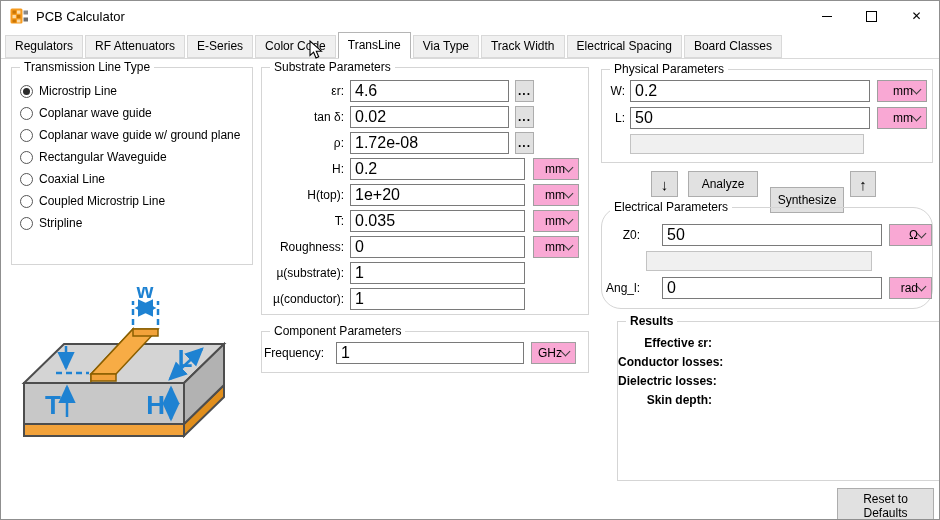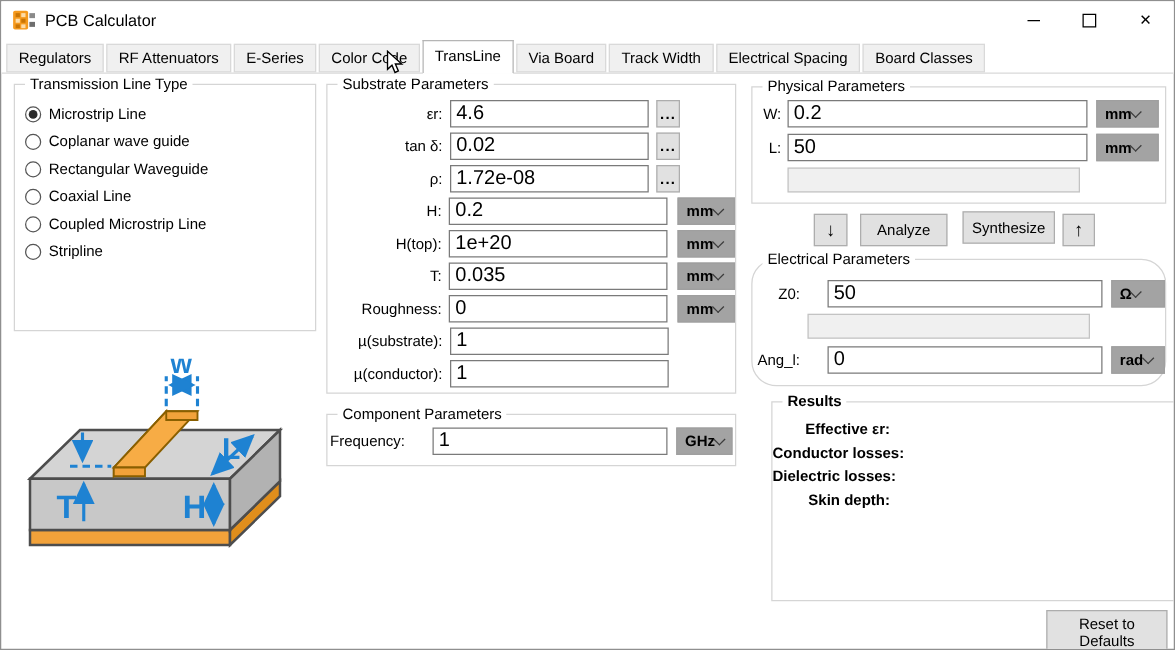--- a/index.html
+++ b/index.html
@@ -35,22 +35,22 @@
   
   .groupbox{position:absolute; border:1px solid #d5d5d5; box-sizing:border-box;}
   .gb-title{position:absolute; top:-8px; left:8px; background:#fff; padding:0 4px; font-size:12px; white-space:nowrap;}
   
   .tb{
     box-sizing:border-box; height:22px; border:1px solid #7a7a7a; background:#fff;
     padding:0 4px; font-family:"Liberation Sans",sans-serif; font-size:16px; color:#000;
   }
   .tb:disabled{background:#f0f0f0; border:1px solid #c3c3c3;}
   .unit{
-    box-sizing:border-box; height:22px; background:#a3a3a3; border:1px solid #9f9f9f;
-    display:flex; align-items:center; justify-content:flex-start; padding:0 6px; cursor:default;font-weight:bold;
+    box-sizing:border-box; height:22px; background:#f9a8d4; border:1px solid #9f9f9f;
+    display:flex; align-items:center; justify-content:flex-end; padding:0 6px; cursor:default;
   }
   .chev{width:6px;height:6px;border-right:1.5px solid #3c3c3c;border-bottom:1.5px solid #3c3c3c;transform:rotate(45deg);margin-top:-3px;flex:0 0 auto;}
   .btn{
     box-sizing:border-box; background:#e1e1e1; border:1px solid #adadad;
     display:flex; align-items:center; justify-content:center;
     font-family:"Liberation Sans",sans-serif; font-size:12px; cursor:default;
   }
   .dots{width:19px; height:22px; margin-left:6px; font-weight:bold; letter-spacing:1px; align-items:flex-end; padding-bottom:3px;}
   
   .radio-list{padding-top:12px;}
@@ -63,21 +63,21 @@
     content:""; position:absolute; left:2px; top:2px; width:7px; height:7px;
     border-radius:50%; background:#2b2b2b;
   }
   
   .srow{display:flex; align-items:center; margin:0 0 4px 4px;}
   .srow.first{margin-top:12px;}
   .slabel{width:78px; text-align:right; margin-right:6px; white-space:nowrap;}
   .w159{width:159px;} .w175{width:175px;} .w188{width:188px;}
   .u46{width:46px; margin-left:8px;}
   .u45{width:45px; margin-left:7px;}
-  .flabel{width:60px; text-align:left; margin-right:22px; white-space:nowrap;}
+  .flabel{width:60px; text-align:left; margin-right:12px; white-space:nowrap;}
   
   .prow{display:flex; align-items:center; margin:0 0 5px 3px;}
   .plabel{width:20px; text-align:right; margin-right:5px;}
   .w240{width:240px;} .u50{width:50px; margin-left:7px;}
   .elabel{width:36px; text-align:right; margin-right:22px;}
   .w226{width:226px;} .u44{width:44px; margin-left:7px;}
   .result-row{display:flex; line-height:19px;}
   .rlabel{width:94px; text-align:right; white-space:nowrap;}
   .abs{position:absolute;}
 </style>
@@ -111,40 +111,44 @@
         </div>
     </div>
   </div>
 
   <div class="tabstrip">
     <div class="tab">Regulators</div>
     <div class="tab">RF Attenuators</div>
     <div class="tab">E-Series</div>
     <div class="tab">Color Code</div>
     <div class="tab active">TransLine</div>
-    <div class="tab">Via Board</div>
+    <div class="tab">Via Type</div>
     <div class="tab">Track Width</div>
     <div class="tab">Electrical Spacing</div>
     <div class="tab">Board Classes</div>
   </div>
 
   <svg class="abs" style="left:308px; top:39px; z-index:9;" width="15" height="21" viewBox="0 0 15 21">
     <path d="M1,1 L1,15.5 L4.6,12.2 L7,18 L9.7,16.8 L7.3,11.2 L12.4,11.2 Z" fill="#fff" stroke="#000" stroke-width="1.1"></path>
   </svg>
 
   <div class="groupbox" style="left:10px; top:66px; width:242px; height:198px;">
     <span class="gb-title">Transmission Line Type</span>
     <div class="radio-list">
       <div class="radio-row">
         <span class="radio checked"></span>
         <span>Microstrip Line</span>
       </div>
       <div class="radio-row">
         <span class="radio"></span>
         <span>Coplanar wave guide</span>
+      </div>
+      <div class="radio-row">
+        <span class="radio"></span>
+        <span>Coplanar wave guide w/ ground plane</span>
       </div>
       <div class="radio-row">
         <span class="radio"></span>
         <span>Rectangular Waveguide</span>
       </div>
       <div class="radio-row">
         <span class="radio"></span>
         <span>Coaxial Line</span>
       </div>
       <div class="radio-row">
@@ -190,21 +194,21 @@
 
     <line x1="152" y1="101" x2="152" y2="132" stroke="#1e82d2" stroke-width="2.5" marker-start="url(#as)" marker-end="url(#ae)"></line>
     <text x="146" y="127" fill="#1e82d2" font-size="26" font-weight="600" text-anchor="end">H</text>
 
     <line x1="37" y1="86" x2="70" y2="86" stroke="#1e82d2" stroke-width="2.5" stroke-dasharray="6,4"></line>
     <line x1="47" y1="59" x2="47" y2="81" stroke="#1e82d2" stroke-width="2.5" marker-end="url(#ae)"></line>
     <line x1="48" y1="130" x2="48" y2="100" stroke="#1e82d2" stroke-width="2.5" marker-end="url(#ae)"></line>
     <text x="42" y="127" fill="#1e82d2" font-size="26" font-weight="600" text-anchor="end">T</text>
   </svg>
 
-  <div class="groupbox" style="left:260px; top:66px; width:328px; height:248px;padding-left:10px;">
+  <div class="groupbox" style="left:260px; top:66px; width:328px; height:248px;">
     <span class="gb-title">Substrate Parameters</span>
     <div class="srow first">
       <span class="slabel">εr:</span>
       <input class="tb w159" value="4.6" style="">
       <button class="btn dots">...</button>
     </div>
     <div class="srow">
       <span class="slabel">tan δ:</span>
       <input class="tb w159" value="0.02" style="">
       <button class="btn dots">...</button>
@@ -284,21 +288,21 @@
       <div class="unit u50">
         <span>mm</span>
         <span class="chev"></span>
       </div>
     </div>
     <input class="tb" style="width: 234px; height: 20px; margin-left: 28px;" disabled="">
   </div>
 
   <button class="btn abs" style="left:650px; top:170px; width:27px; height:26px; font-size:15px;">↓</button>
   <button class="btn abs" style="left:687px; top:170px; width:70px; height:26px;">Analyze</button>
-  <button class="btn abs" style="left:769px; top:168px; width:74px; height:26px;">Synthesize</button>
+  <button class="btn abs" style="left:769px; top:186px; width:74px; height:26px;">Synthesize</button>
   <button class="btn abs" style="left:849px; top:170px; width:26px; height:26px; font-size:15px;">↑</button>
 
   <div class="groupbox" style="left:600px; top:206px; width:332px; height:102px;border-radius:20px;">
     <span class="gb-title">Electrical Parameters</span>
     <div class="prow" style="margin-top:16px;">
       <span class="elabel">Z0:</span>
       <input class="tb w226" value="50" style="">
       <div class="unit u44">
         <span>Ω</span>
         <span class="chev"></span>

